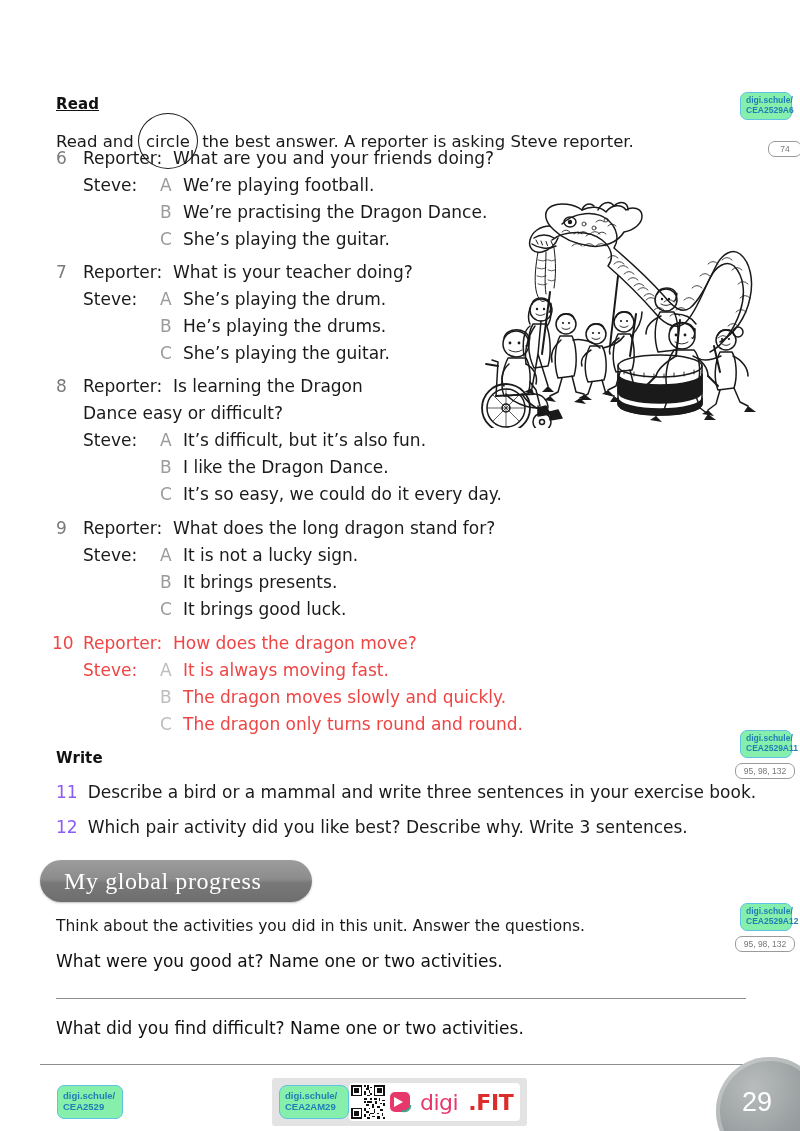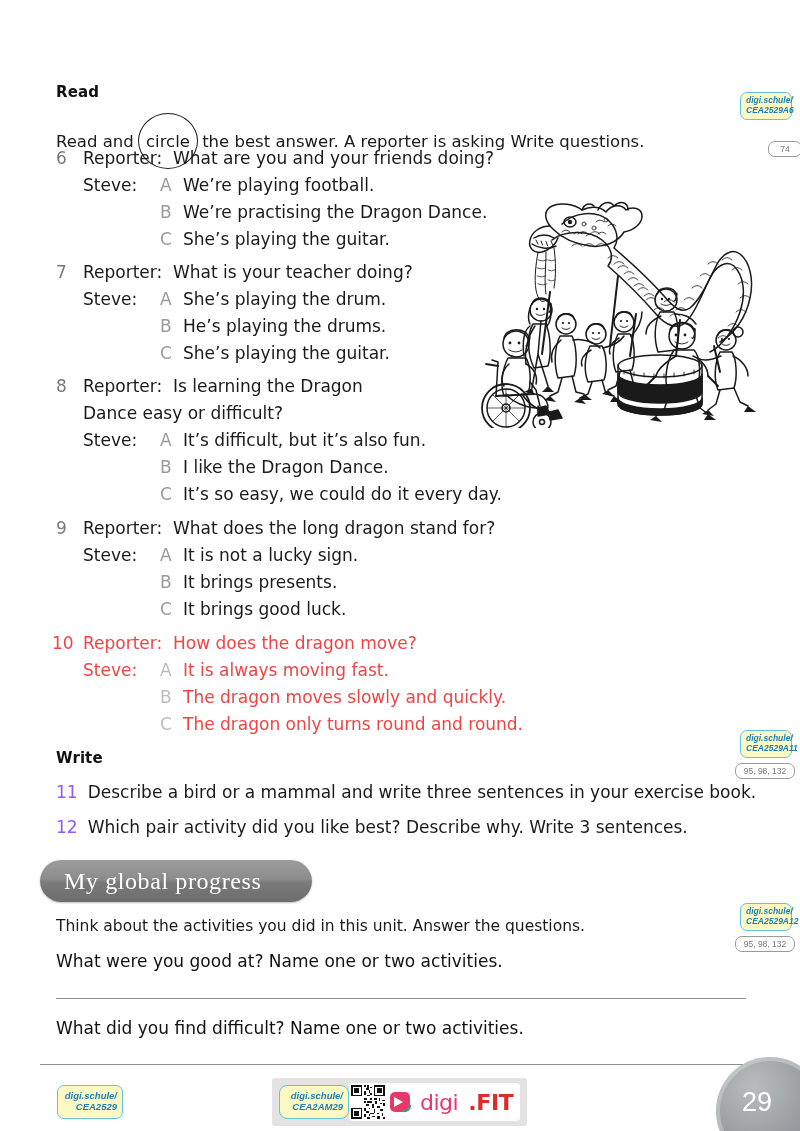--- a/index.html
+++ b/index.html
@@ -77,30 +77,29 @@
   
   .task { position: absolute; white-space: nowrap; font-size: 17px; }
   .task .tnum { color: #8b5cf6; margin-right: 10px; }
   .task .ttxt { color: #1a1a1a; }
 
   
   .badge-blue {
     position: absolute;
     border: 1.4px solid #5fc3e4;
     border-radius: 7px;
-    background: #fef9c3;
+    background: #86efac;
     color: #1f7fb5;
     font-size: 8.5px;
     font-weight: bold;
     line-height: 1.15;
-    text-align: right;
+    text-align: left;
     padding: 3px 5px 3px;
     font-family: "Liberation Sans", sans-serif;
     white-space: nowrap;
-    font-style: italic;
   }
   .badge-grey {
     position: absolute;
     border: 1.2px solid #9a9a9a;
     border-radius: 7px;
     background: #ffffff;
     color: #777;
     font-size: 8.5px;
     text-align: center;
     padding: 2px 6px;
@@ -205,26 +204,26 @@
   }
 
   
   .illo { position: absolute; }
 </style>
 </head>
 <body>
 
 <div class="page">
 
-  <div class="sec-head" style="left:56px; top:83px;">Read</div>
+  <div class="sec-head" style="left:56px; top:95px;text-decoration:underline;">Read</div>
 
   <div class="instr" style="left:56px; top:116px;">
     <span>Read and</span>
     <span class="circled">circle</span>
-    <span>the best answer. A reporter is asking Write questions.</span>
+    <span>the best answer. A reporter is asking Steve reporter.</span>
   </div>
 
   <div class="badge-blue" style="left:740px; top:92px; width:52px;">
     <div>digi.schule/</div>
     <div>CEA2529A6</div>
   </div>
   <div class="badge-grey" style="left:768px; top:124px; width:34px;margin-top:17px;">74</div>
 
   <div class="qa" style="top:148px;">
     <div class="qrow">

